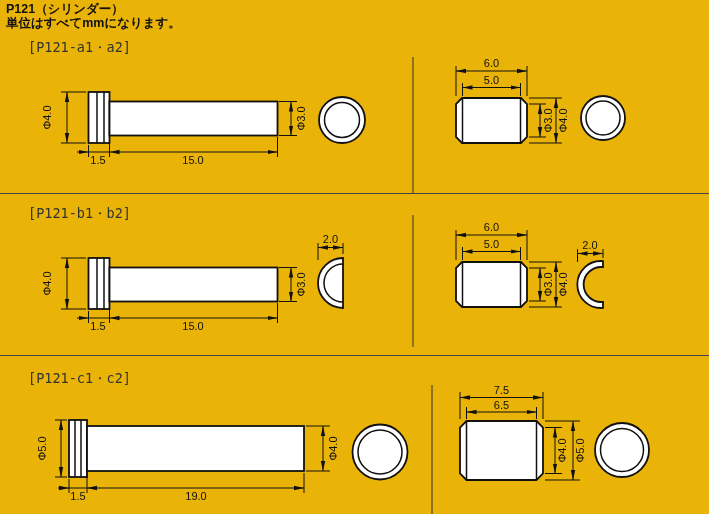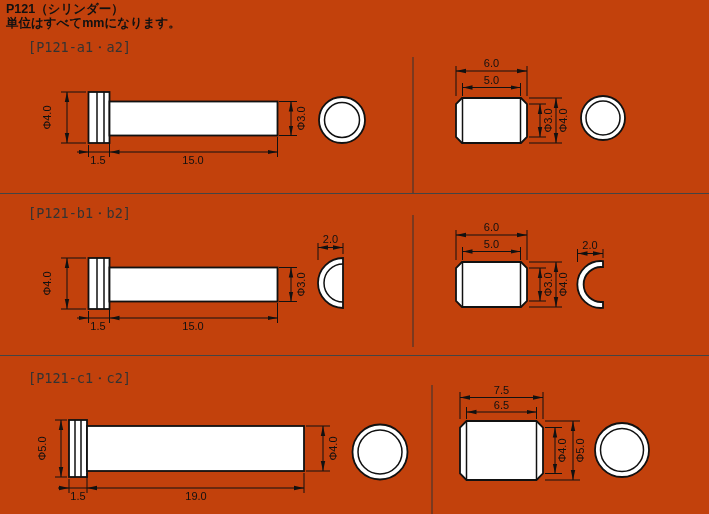--- a/index.html
+++ b/index.html
@@ -1,16 +1,16 @@
 <!DOCTYPE html>
 <html><head>
 <meta charset="utf-8">
 <style>
   html,body{margin:0;padding:0;background:#fff;}
-  #sheet{position:relative;width:709px;height:514px;background:#c2410c;overflow:hidden;text-align:center;}
+  #sheet{position:relative;width:709px;height:514px;background:#eab308;overflow:hidden;text-align:center;}
   svg{display:block;}
   svg text{font-family:"Liberation Sans",sans-serif;font-size:11px;fill:#111;}
   text.title-line{font-family:"Liberation Sans",sans-serif;font-size:12.5px;font-weight:bold;}
   text.sec-label{font-family:"DejaVu Sans Mono",monospace;font-size:13.5px;fill:#333;}
   .shape{fill:#ffffff;stroke:#111;stroke-width:1.8;stroke-linejoin:miter;}
   .inner{fill:none;stroke:#111;stroke-width:1.5;}
   .dim{stroke:#111;stroke-width:1;fill:none;}
   .ext{stroke:#111;stroke-width:1;fill:none;}
   .divider{stroke:#333;stroke-width:1;}
   .rule{stroke:#444;stroke-width:1;}

